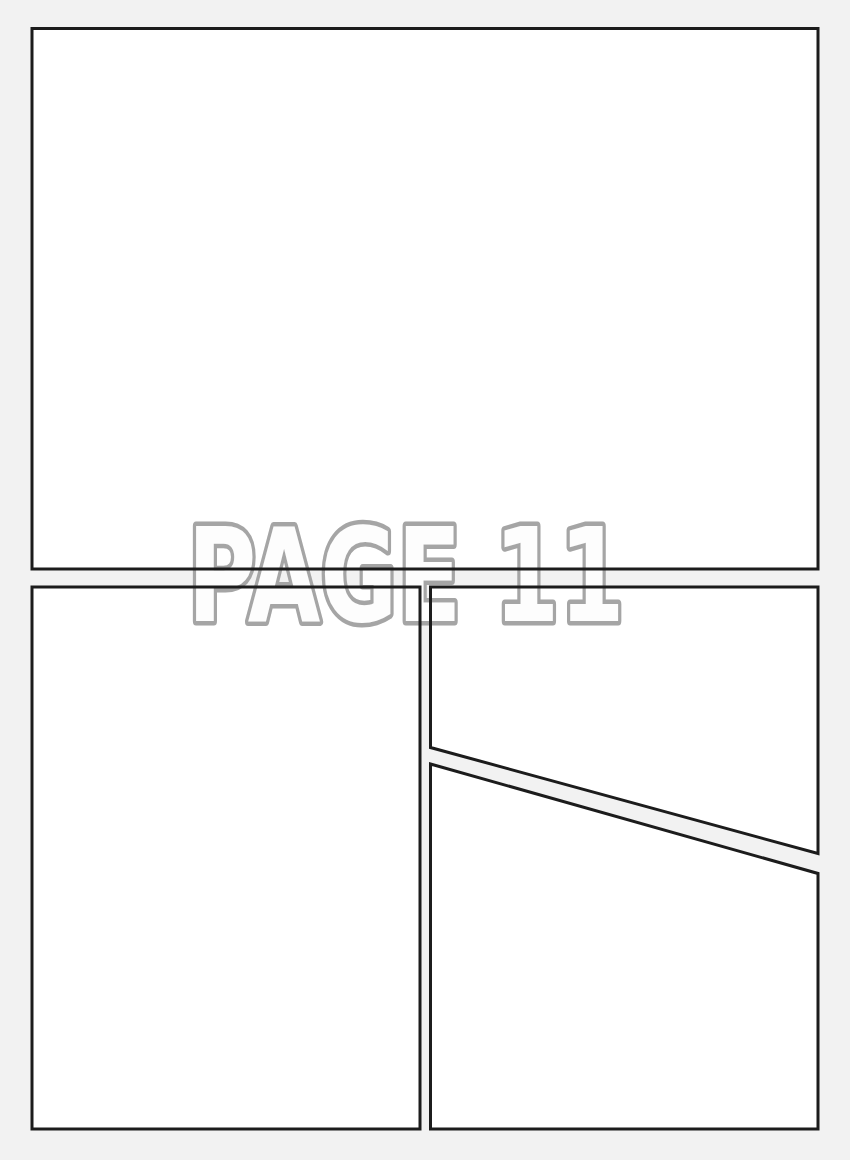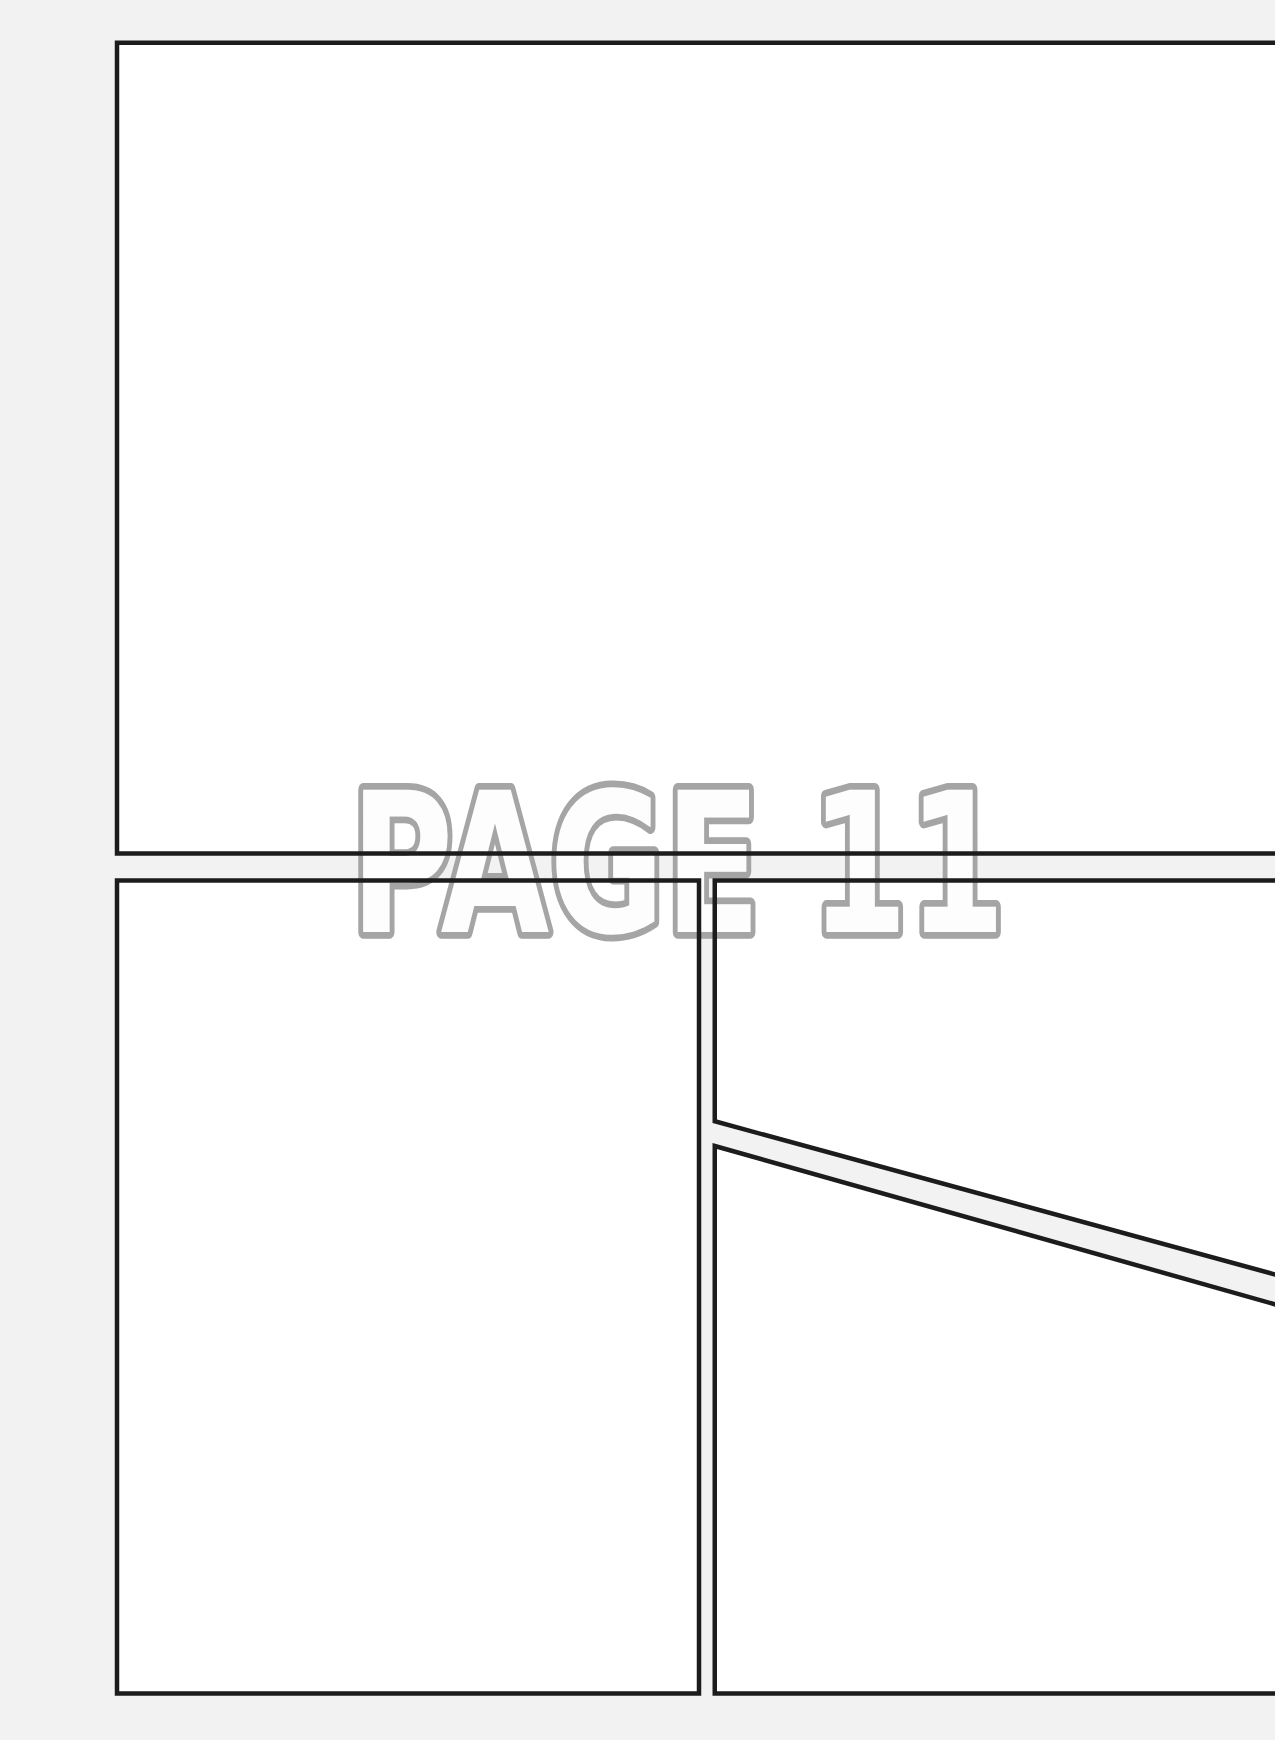--- a/index.html
+++ b/index.html
@@ -10,21 +10,20 @@
     width: 850px;
     height: 1160px;
     background: #f2f2f2;
     font-family: "DejaVu Sans", sans-serif;
     overflow: hidden;
   }
   .comic-page {
     position: relative;
     width: 770px;
     height: 1160px;
-    padding-left: 46px;
   }
   .comic-page svg {
     display: block;
   }
   .page-number-text {
     font-family: "DejaVu Sans", sans-serif;
     font-weight: bold;
     font-size: 130px;
   }
 </style>

